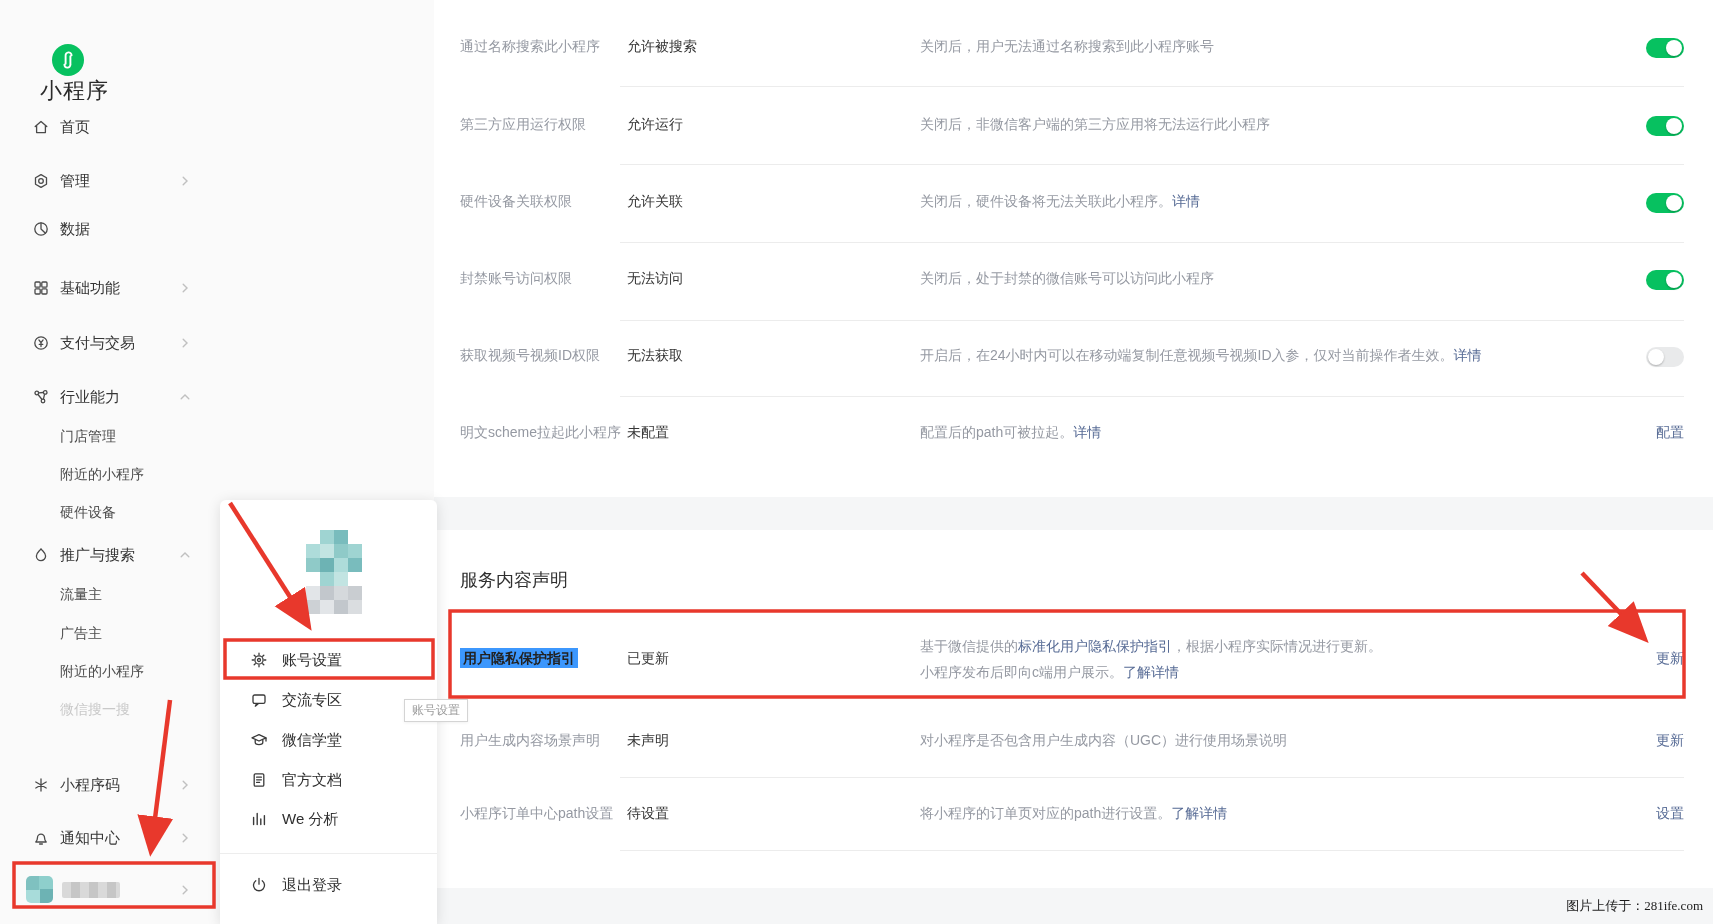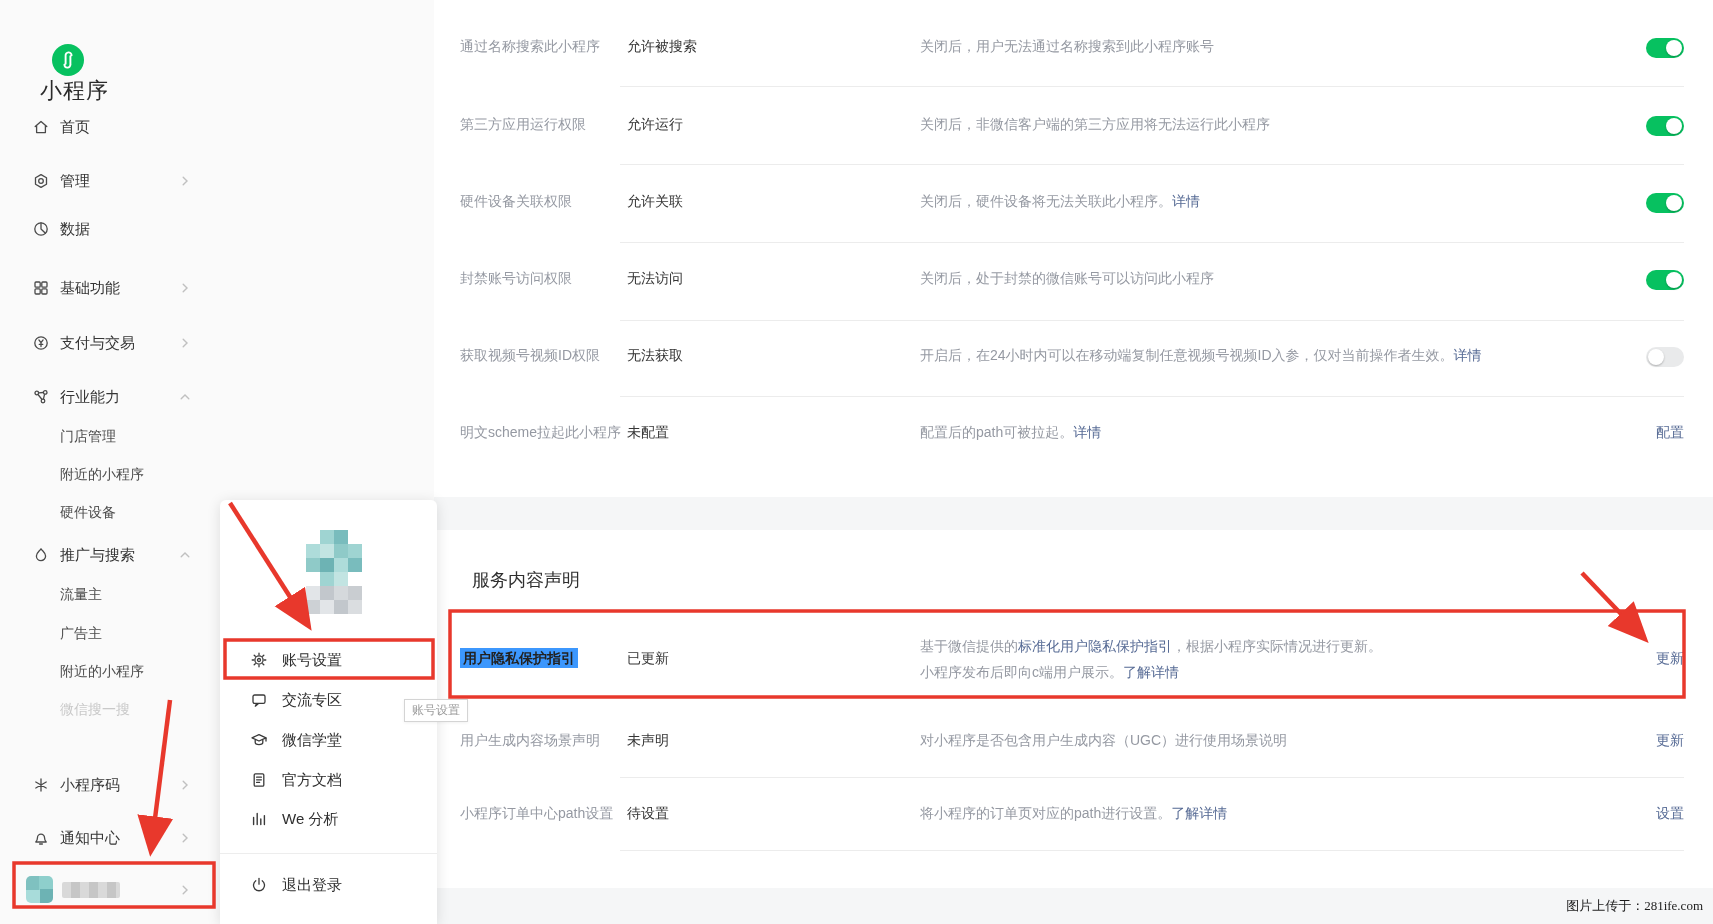--- a/index.html
+++ b/index.html
@@ -31,21 +31,21 @@
   .band{position:absolute;left:0;width:1279px;background:#f5f6f7;}
   .band.mid{top:497px;height:33px;}
   .band.bottom{top:888px;height:36px;}
   .srow{position:absolute;left:0;width:1279px;height:20px;}
   .srow .rlabel{position:absolute;left:26px;color:#9599a2;white-space:nowrap;}
   .srow .rvalue{position:absolute;left:193px;color:#353535;white-space:nowrap;}
   .srow .rdesc{position:absolute;left:486px;color:#9599a2;white-space:nowrap;}
   .blue{color:#576b95;cursor:pointer;}
   .action{position:absolute;right:29px;color:#576b95;cursor:pointer;white-space:nowrap;}
   .divider{position:absolute;left:186px;right:29px;height:1px;background:#ececec;}
-  .sec-title{position:absolute;left:26px;top:568px;font-size:18px;color:#2f2f2f;margin-left:12px;}
+  .sec-title{position:absolute;left:26px;top:568px;font-size:18px;color:#2f2f2f;}
   .sel-label{background:#3c97fd;color:#222;font-weight:bold;padding:2px 3px;}
   
   .popup{position:absolute;left:220px;top:500px;width:217px;height:424px;background:#fff;
     border-radius:6px 6px 0 0;box-shadow:0 2px 14px rgba(0,0,0,.12);z-index:20;}
   .popup .mitem{position:absolute;left:0;width:217px;height:40px;display:flex;align-items:center;cursor:pointer;}
   .popup .mic{position:absolute;left:30px;width:18px;height:18px;}
   .popup .mlbl{position:absolute;left:62px;font-size:15px;color:#2f2f2f;white-space:nowrap;}
   .popup .pdivider{position:absolute;left:0;top:353px;width:217px;height:1px;background:#ededed;}
   .tooltip{position:absolute;left:404px;top:699px;z-index:25;background:#fff;border:1px solid #d4d4d4;
     color:#9a9a9a;font-size:12px;padding:2px 7px;white-space:nowrap;box-shadow:0 1px 3px rgba(0,0,0,.06);}

